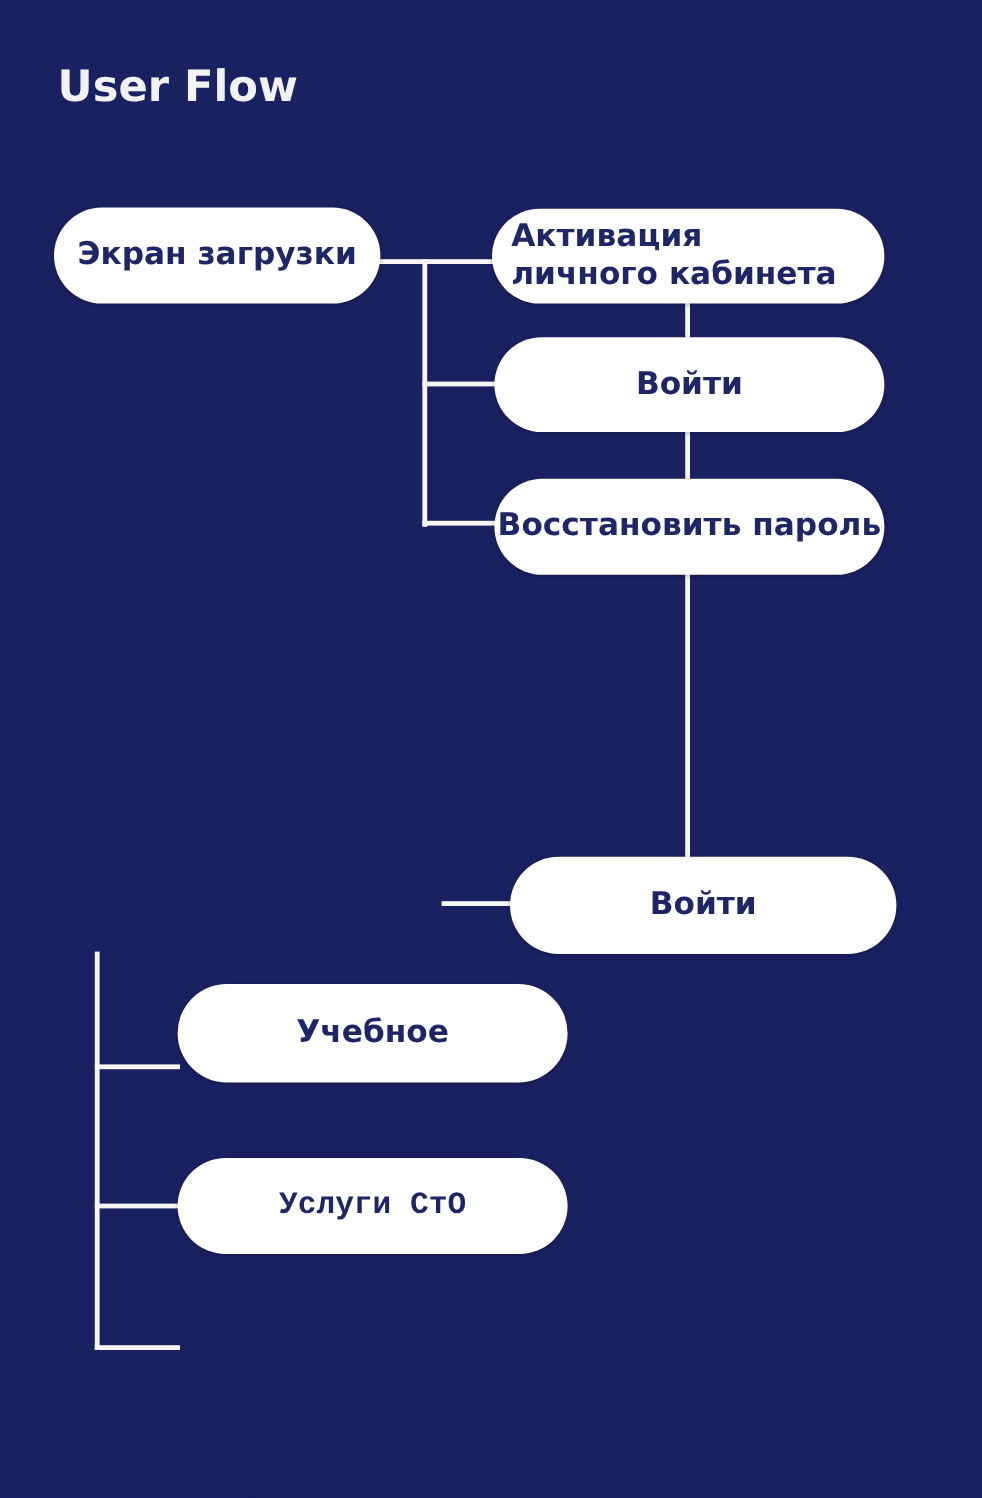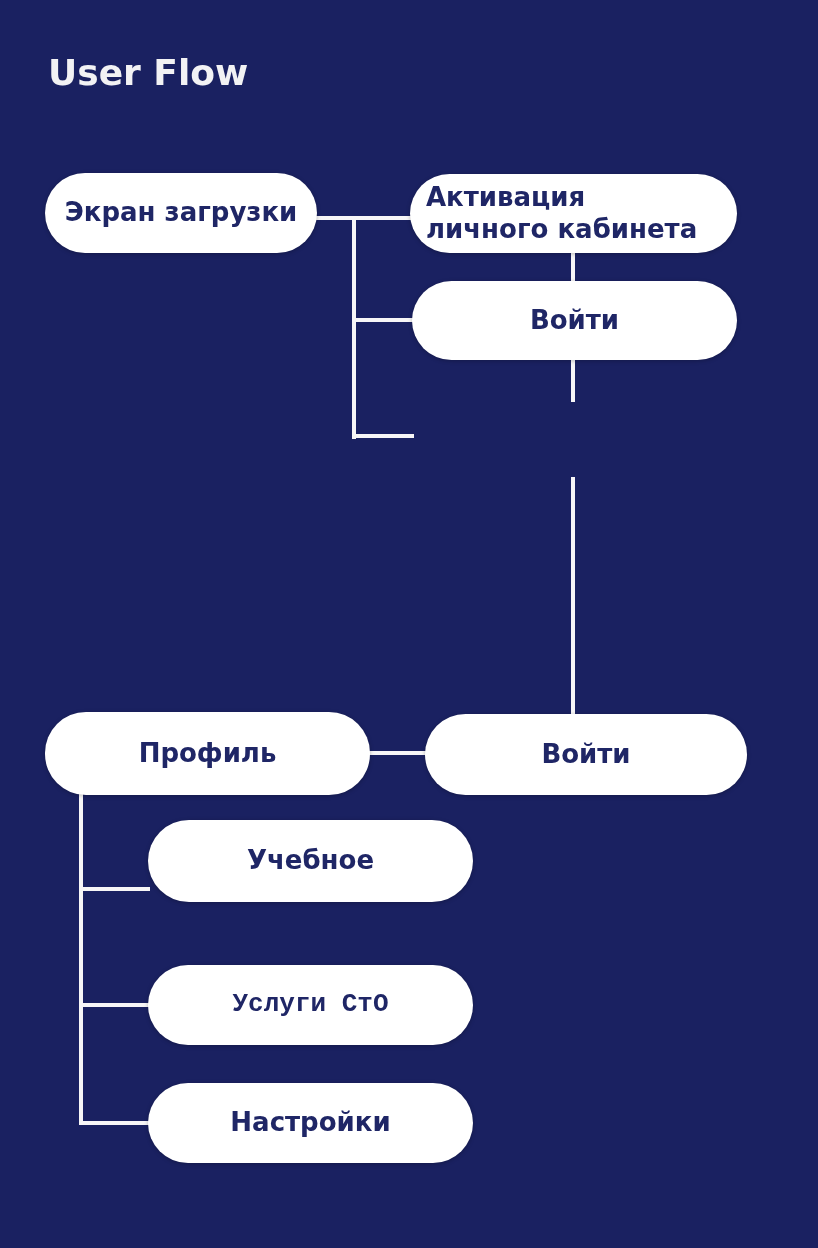--- a/index.html
+++ b/index.html
@@ -83,34 +83,31 @@
   </div>
 
   <div class="node" style="left:45px; top:173px; width:272px; height:80px;">
     <span class="label">Экран загрузки</span>
   </div>
 
   <div class="node" style="left:412px; top:281px; width:325px; height:79px;">
     <span class="label">Войти</span>
   </div>
 
+  <div class="node" style="left:412px; top:399px; width:325px; height:80px;">
+    <span class="label">Восстановить пароль</span>
+  </div>
 
-  <div class="node" style="left:45px; top:712px; width:325px; height:83px;">
-    <span class="label">Профиль</span>
-  </div>
 
   <div class="node" style="left:425px; top:714px; width:322px; height:81px;">
     <span class="label">Войти</span>
   </div>
 
   <div class="node" style="left:148px; top:820px; width:325px; height:82px;">
     <span class="label">Учебное</span>
   </div>
 
   <div class="node" style="left:148px; top:965px; width:325px; height:80px;font-family:Liberation Mono, monospace;">
     <span class="label">Услуги СтО</span>
   </div>
 
-  <div class="node" style="left:148px; top:1083px; width:325px; height:80px;">
-    <span class="label">Настройки</span>
-  </div>
 
 </div>
 
 </body></html>

